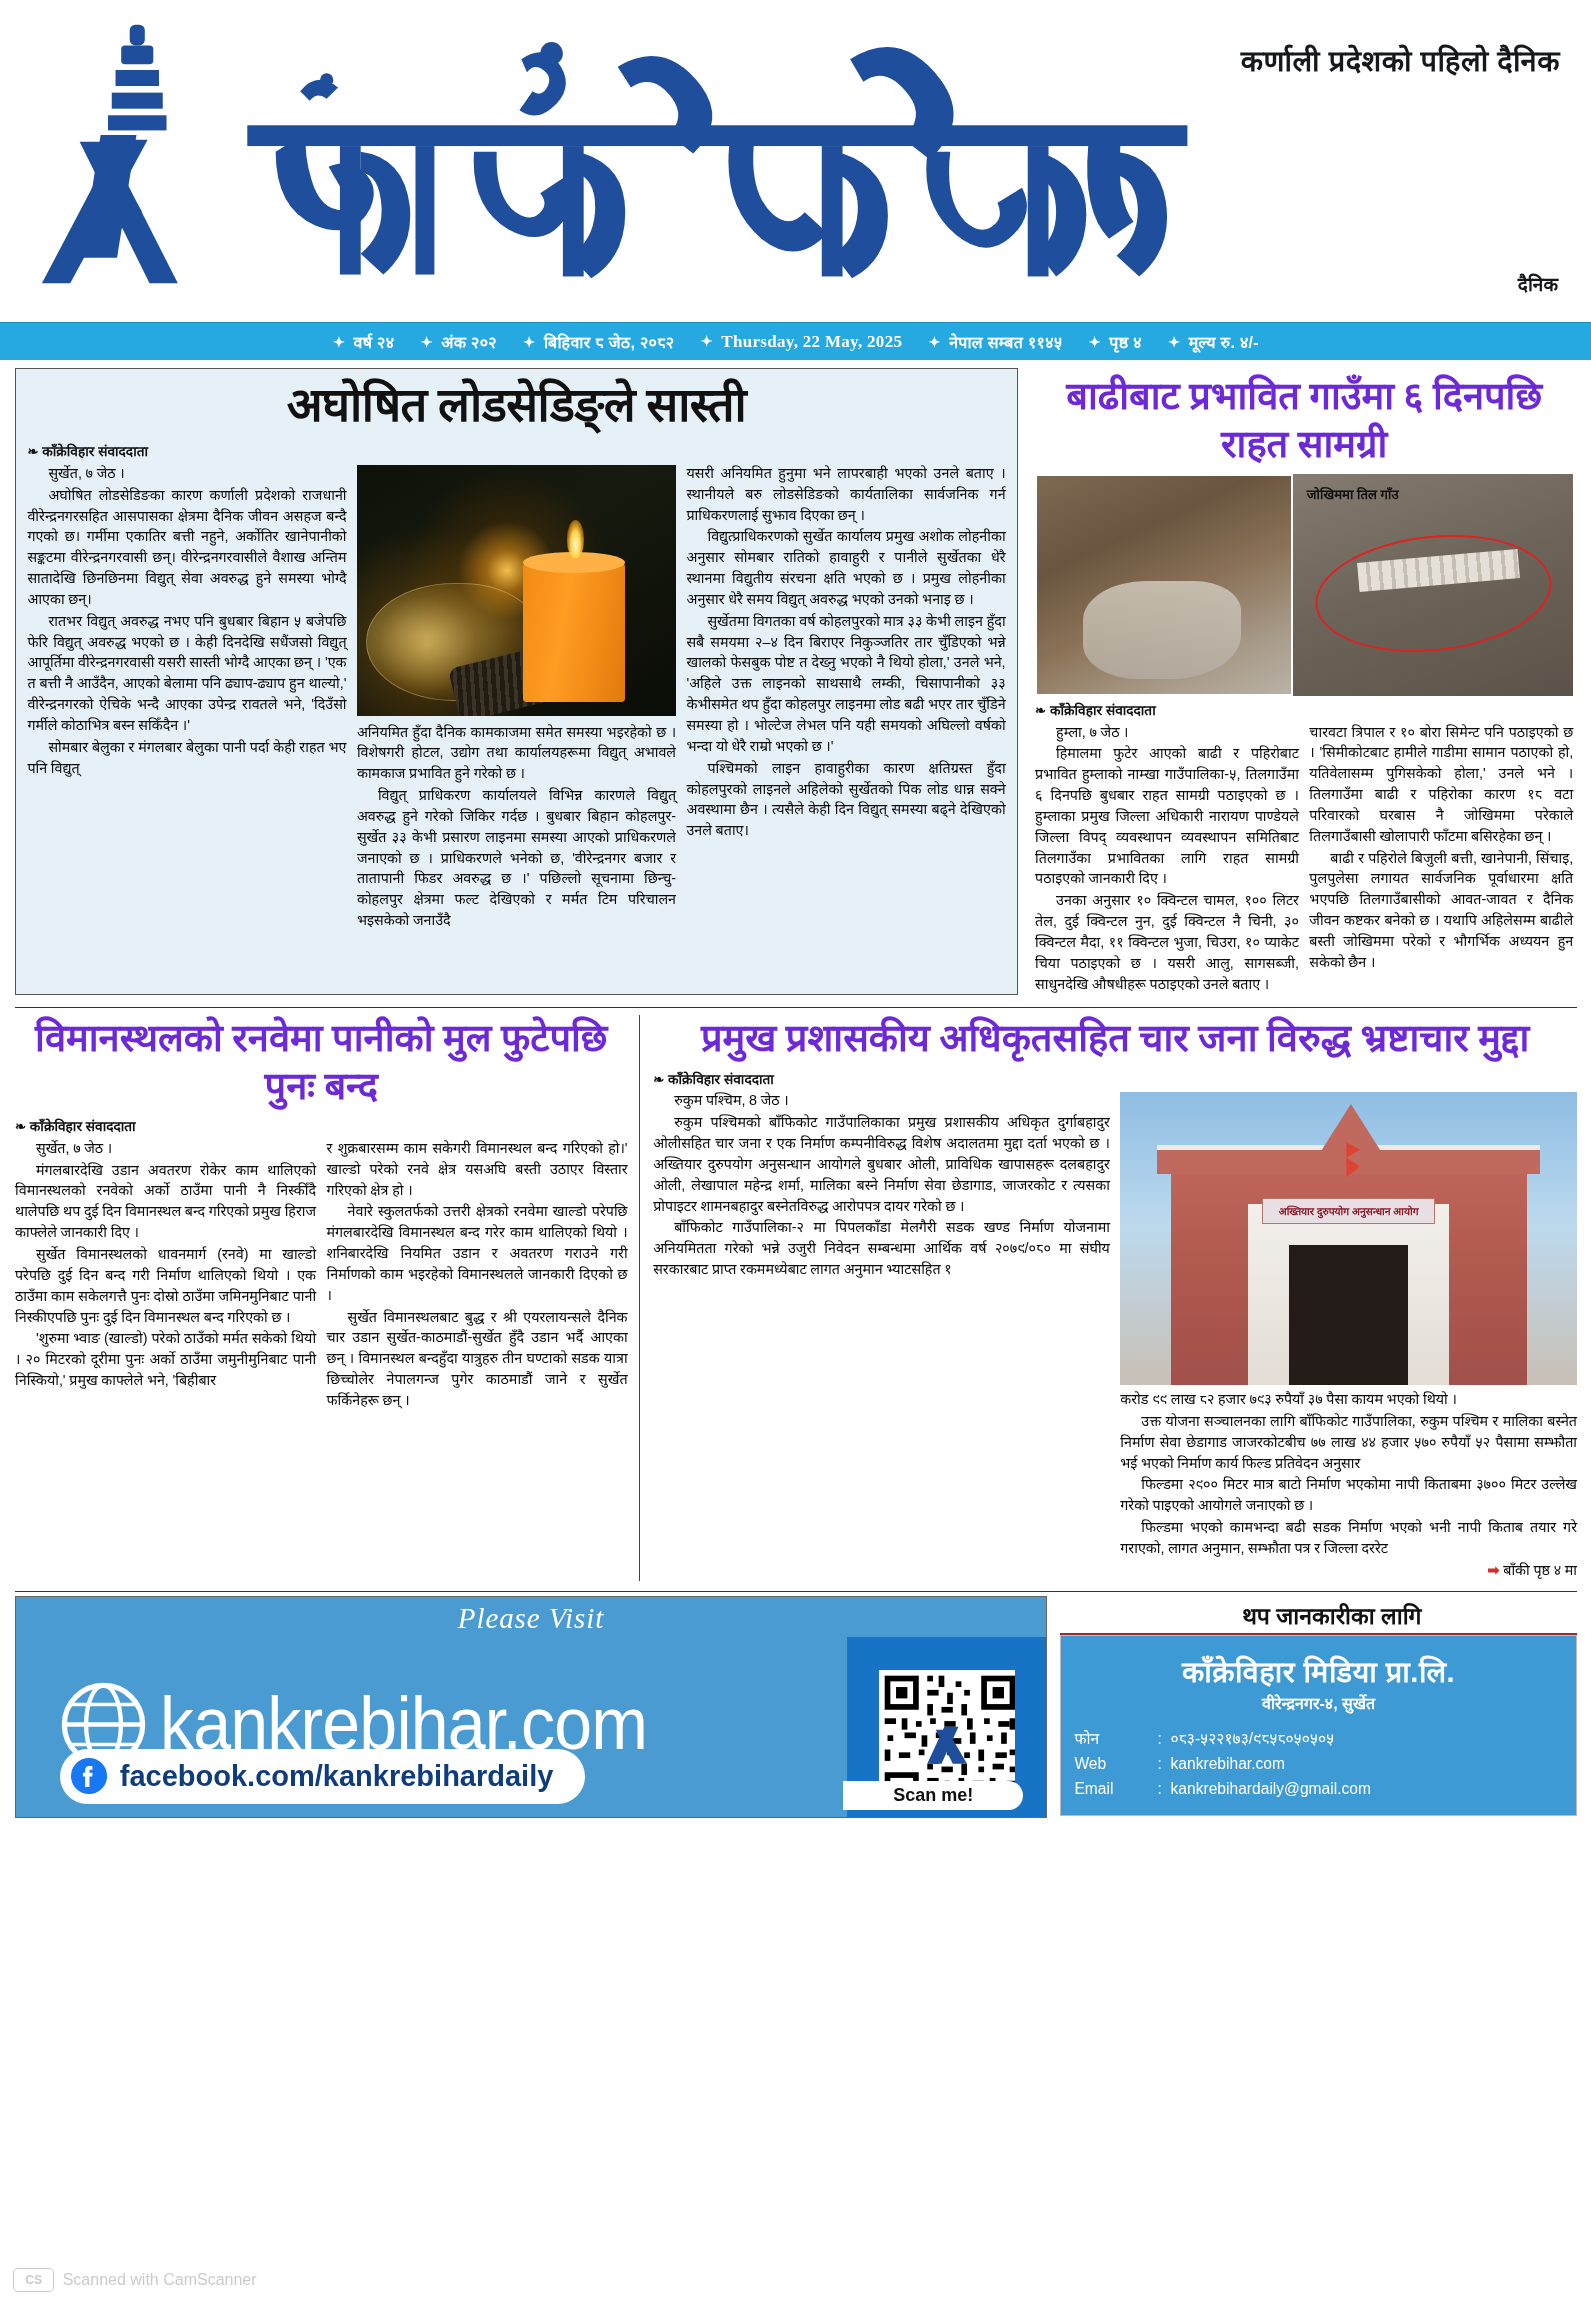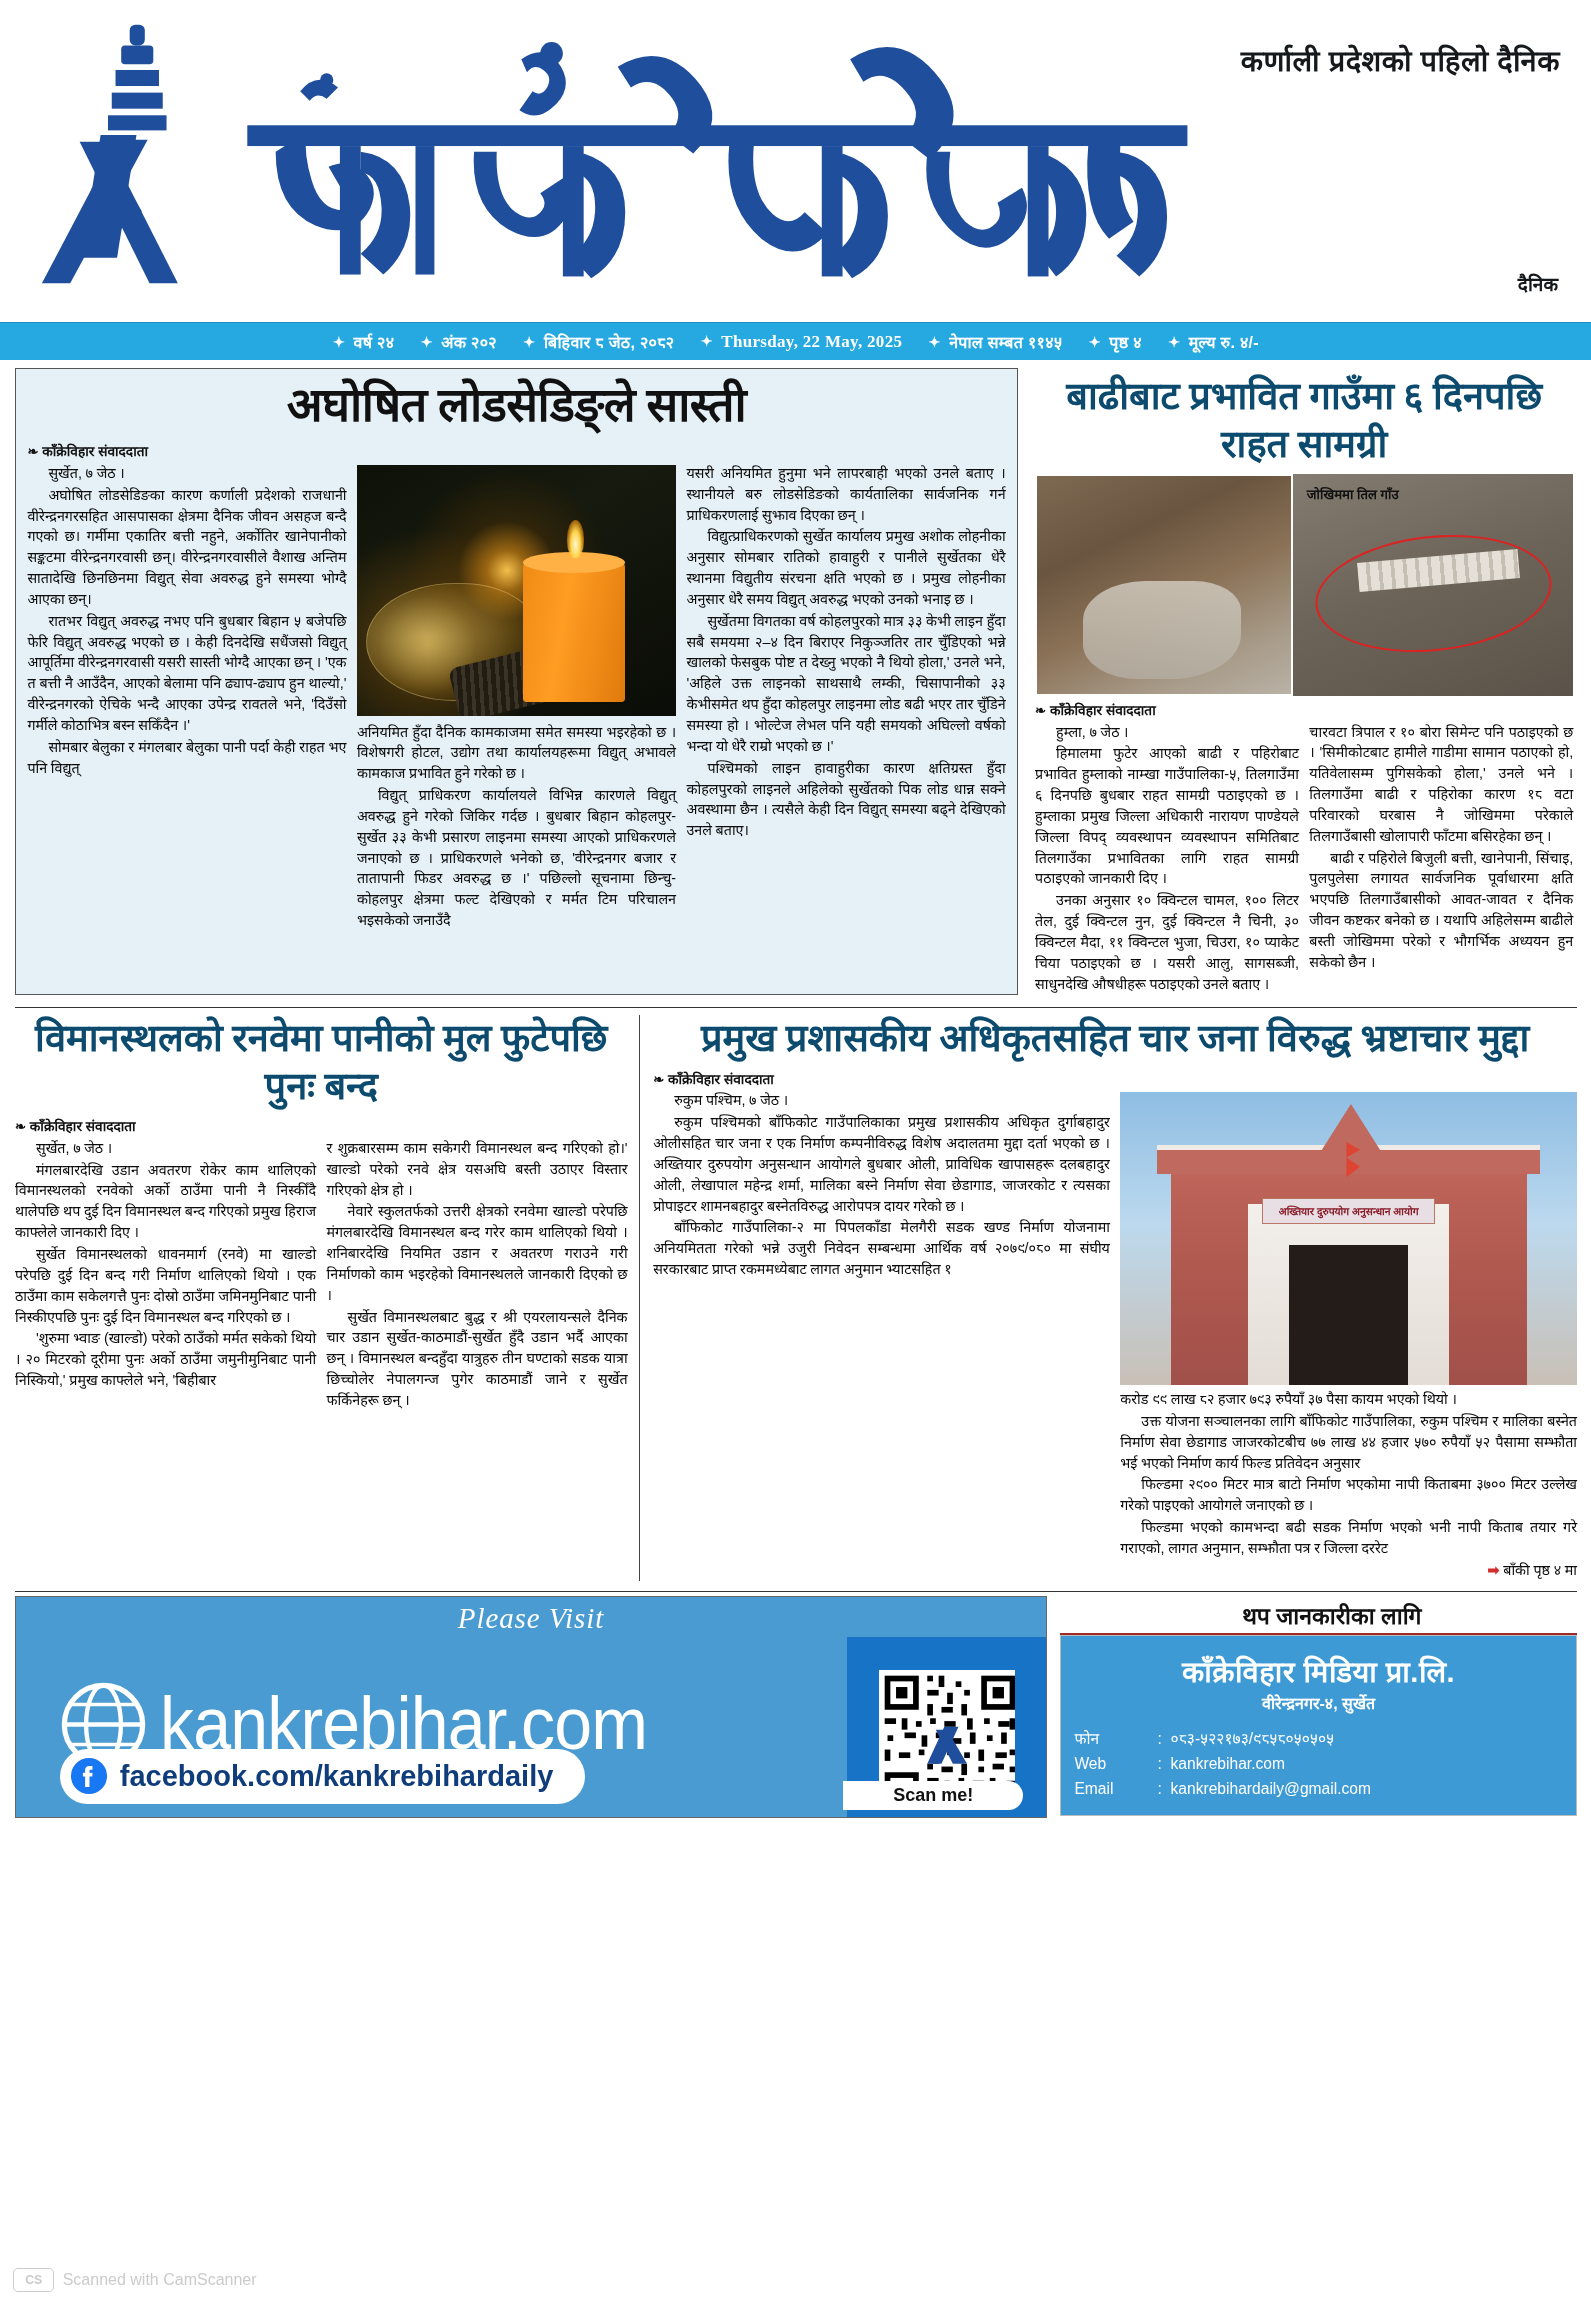--- a/index.html
+++ b/index.html
@@ -113,21 +113,21 @@
     color: #111;
     line-height: 1.18;
     letter-spacing: -0.5px;
     margin-bottom: 7.6px;
   }
   .sec-headline {
     text-align: center;
     font-family: "Liberation Serif", serif;
     font-weight: 700;
     font-size: 38px;
-    color: #0c4a6e;
+    color: #6d28d9;
     line-height: 1.25;
     margin-bottom: 5.7px;
   }
   .byline {
     font-size: 13.7px;
     font-weight: 700;
     color: #111;
     margin-bottom: 2.8px;
     white-space: nowrap;
   }
@@ -647,21 +647,21 @@
             <p>सुर्खेत विमानस्थलबाट बुद्ध र श्री एयरलायन्सले दैनिक चार उडान सुर्खेत-काठमाडौं-सुर्खेत हुँदै उडान भर्दै आएका छन् । विमानस्थल बन्दहुँदा यात्रुहरु तीन घण्टाको सडक यात्रा छिच्चोलेर नेपालगन्ज पुगेर काठमाडौं जाने र सुर्खेत फर्किनेहरू छन् ।</p>
           </div>
         </div>
       </div>
 
       <div class="mid-right">
         <div class="sec-headline">प्रमुख प्रशासकीय अधिकृतसहित चार जना विरुद्ध भ्रष्टाचार मुद्दा</div>
         <div class="byline"><span class="flower">❧</span><span>काँक्रेविहार संवाददाता</span></div>
         <div class="cols2">
           <div class="col">
-            <p class="dateline">रुकुम पश्चिम, ७ जेठ ।</p>
+            <p class="dateline">रुकुम पश्चिम, 8 जेठ ।</p>
             <p>रुकुम पश्चिमको बाँफिकोट गाउँपालिकाका प्रमुख प्रशासकीय अधिकृत दुर्गाबहादुर ओलीसहित चार जना र एक निर्माण कम्पनीविरुद्ध विशेष अदालतमा मुद्दा दर्ता भएको छ । अख्तियार दुरुपयोग अनुसन्धान आयोगले बुधबार ओली, प्राविधिक खापासहरू दलबहादुर ओली, लेखापाल महेन्द्र शर्मा, मालिका बस्ने निर्माण सेवा छेडागाड, जाजरकोट र त्यसका प्रोपाइटर शामनबहादुर बस्नेतविरुद्ध आरोपपत्र दायर गरेको छ ।</p>
             <p>बाँफिकोट गाउँपालिका-२ मा पिपलकाँडा मेलगैरी सडक खण्ड निर्माण योजनामा अनियमितता गरेको भन्ने उजुरी निवेदन सम्बन्धमा आर्थिक वर्ष २०७९/०८० मा संघीय सरकारबाट प्राप्त रकममध्येबाट लागत अनुमान भ्याटसहित १</p>
           </div>
           <div class="col">
             <div class="photo photo-ciaa">
               <div class="ciaa-building"></div>
               <div class="ciaa-roof"></div>
               <div class="ciaa-tower"></div>
               <div class="ciaa-flag"></div>
               <div class="ciaa-portico"></div>

